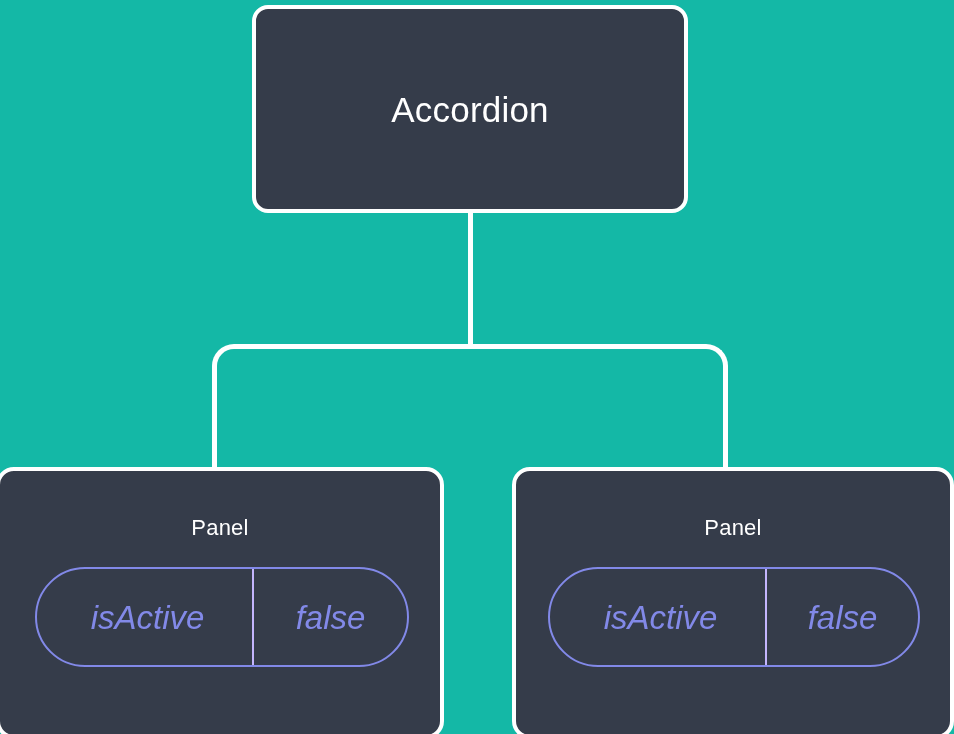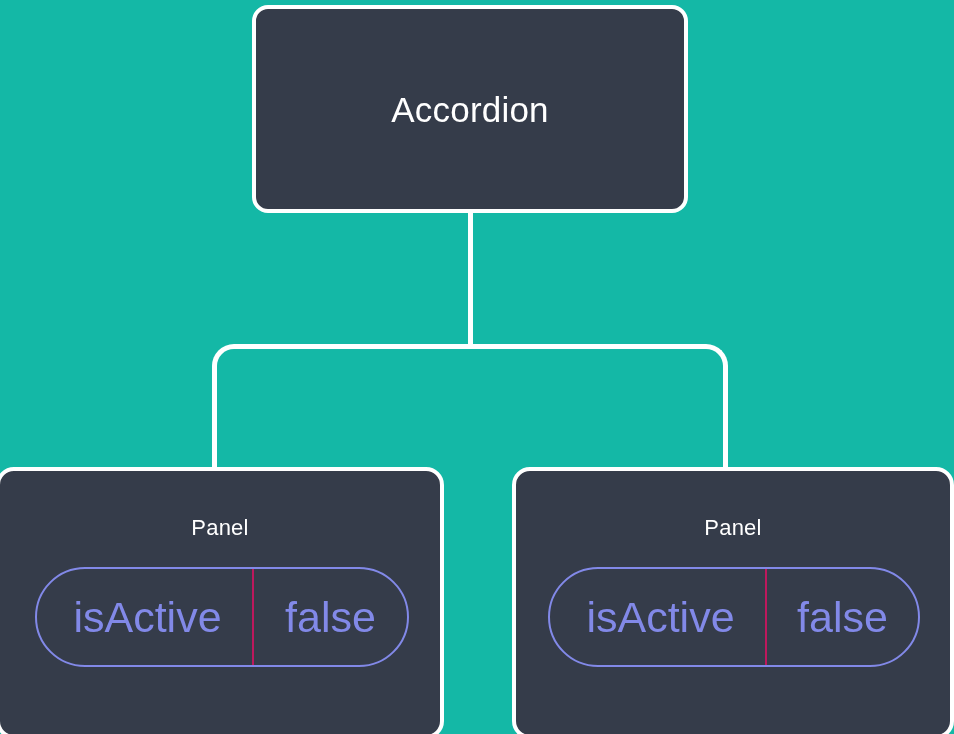--- a/index.html
+++ b/index.html
@@ -81,34 +81,35 @@
 
   .node-child.left  .pill { width: 374px; margin-left: 4px; }
   .node-child.right .pill { width: 372px; margin-left: 2px; }
 
   .pill-key,
   .pill-value {
     display: flex;
     align-items: center;
     justify-content: center;
     color: #8289e8;
-    font-size: 43px;
+    font-size: 33px;
     line-height: 1;
     white-space: nowrap;
     box-sizing: border-box;
+    font-style: italic;
   }
 
   .pill-key {
     width: 215px;
     padding-left: 6px;
   }
 
   .pill-value {
     flex: 1;
-    border-left: 2px solid #be185d;
+    border-left: 2px solid #c4b5fd;
   }
 
   
   .edge {
     position: absolute;
     background: #ffffff;
     z-index: 1;
   }
 
   

